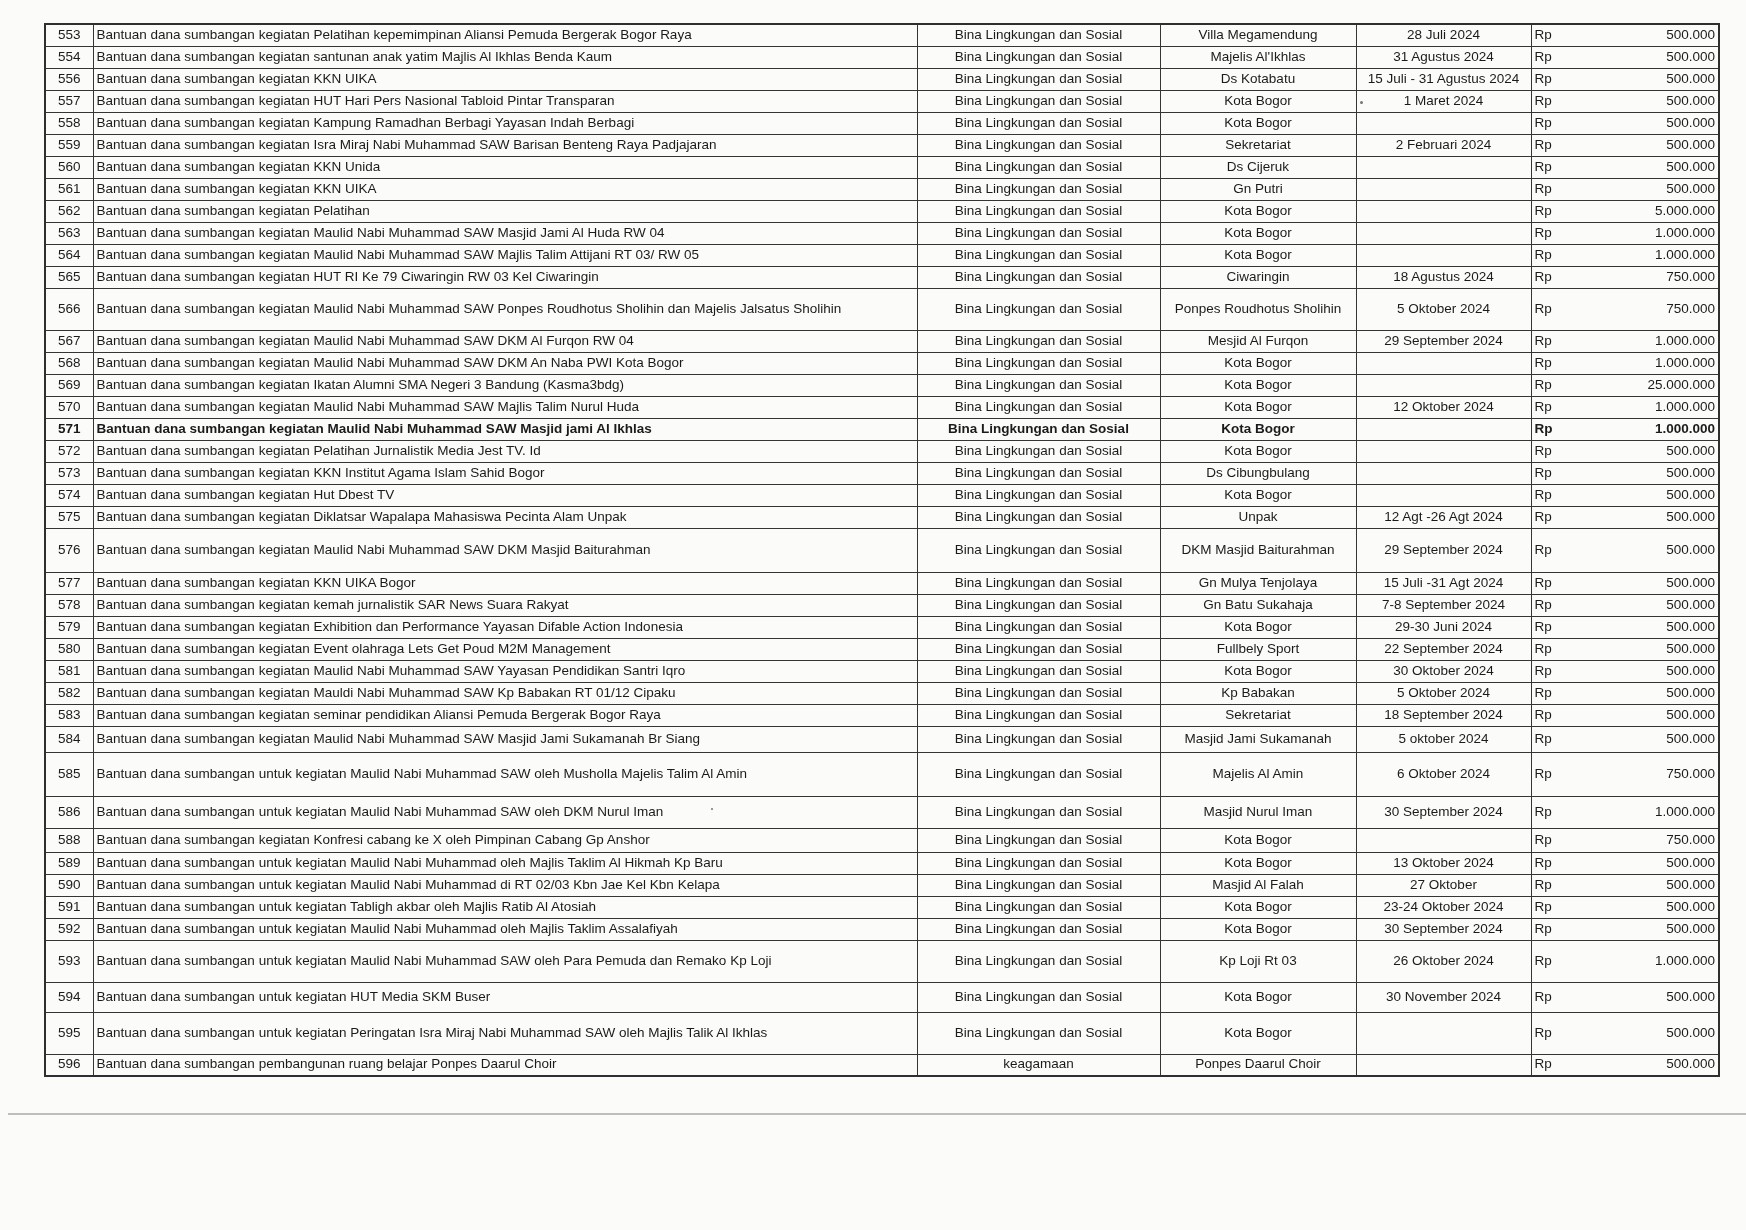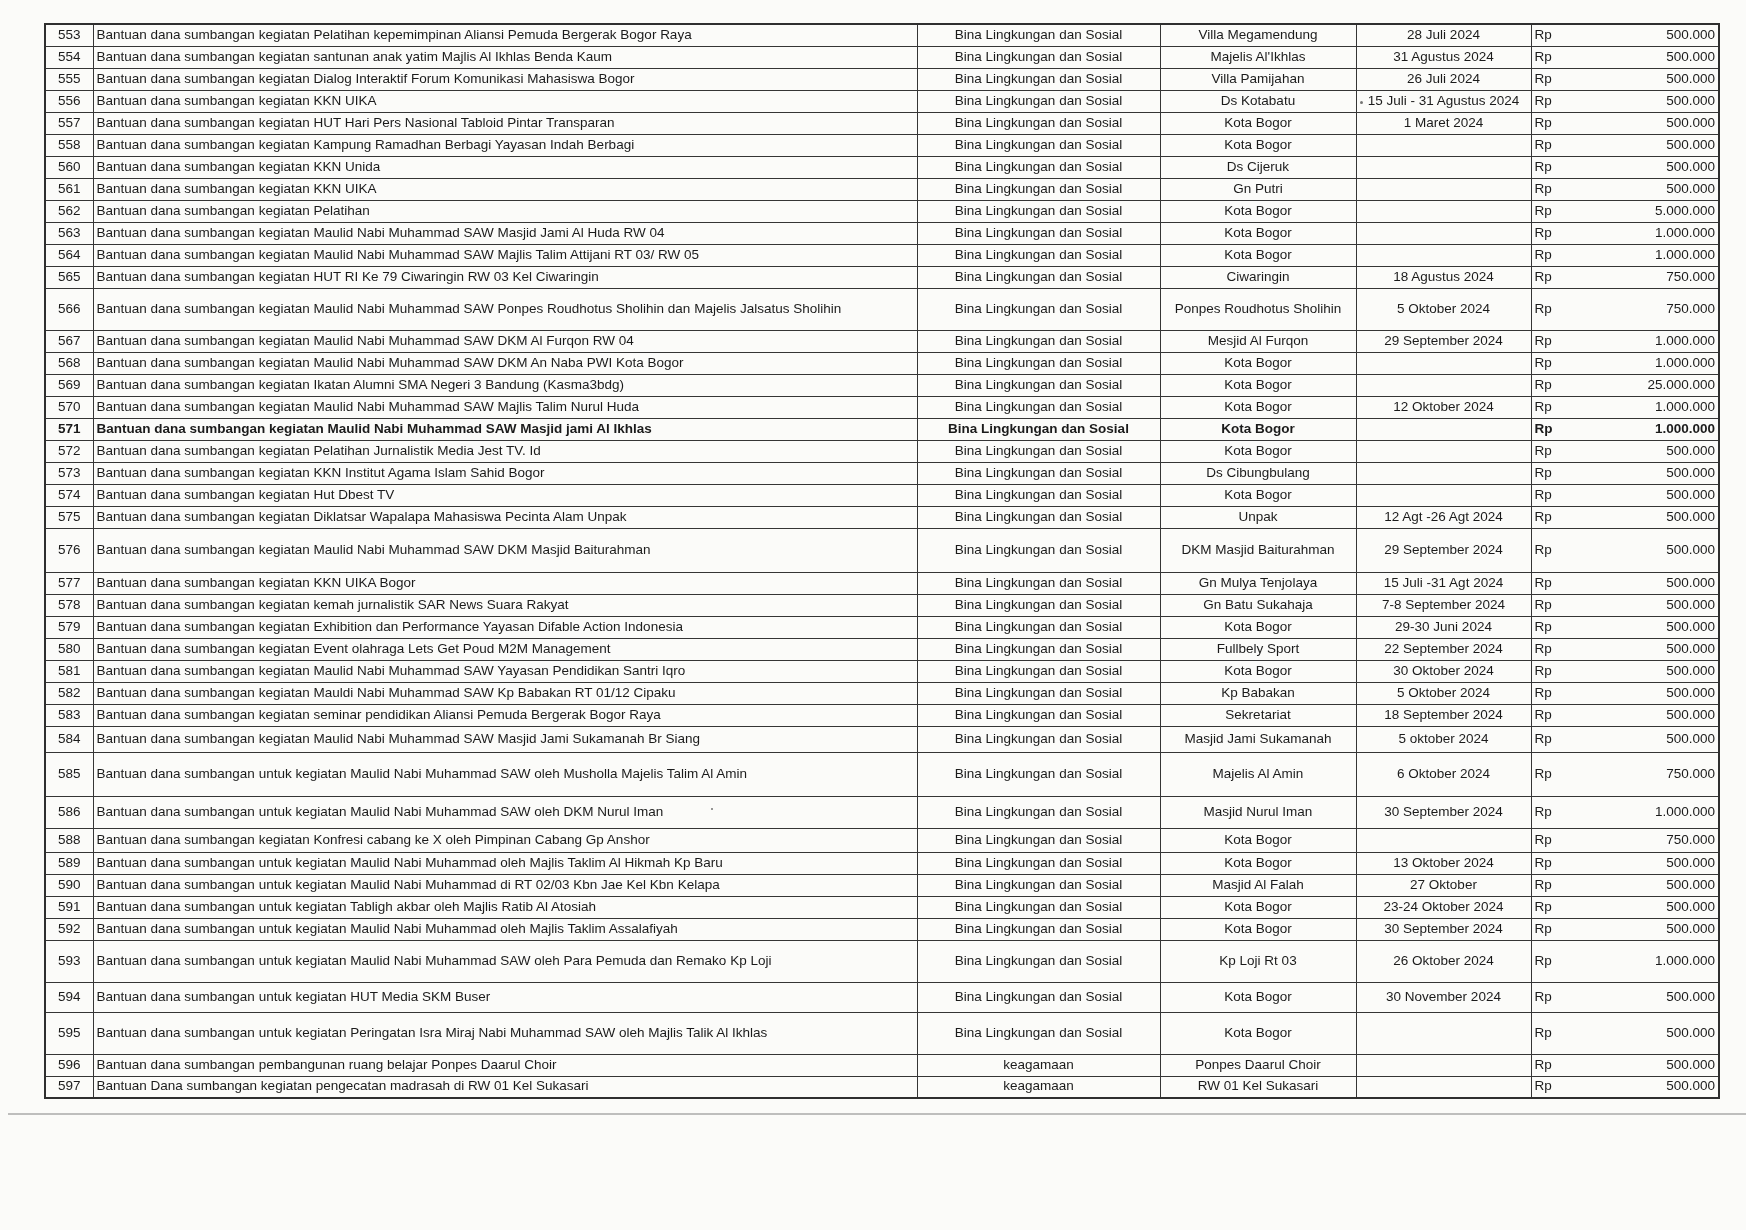--- a/index.html
+++ b/index.html
@@ -77,31 +77,20 @@
           <td class="c-desc">Bantuan dana sumbangan kegiatan santunan anak yatim Majlis Al Ikhlas Benda Kaum</td>
           <td class="c-cat">Bina Lingkungan dan Sosial</td>
           <td class="c-loc">Majelis Al'Ikhlas</td>
           <td class="c-date">31 Agustus 2024</td>
           <td class="c-amt">
             <span class="rp">Rp</span>
             <span class="val">500.000</span>
           </td>
         </tr>
         <tr style="height: 22px;">
-          <td class="c-no">555</td>
-          <td class="c-desc">Bantuan dana sumbangan kegiatan Dialog Interaktif  Forum Komunikasi Mahasiswa Bogor</td>
-          <td class="c-cat">Bina Lingkungan dan Sosial</td>
-          <td class="c-loc">Villa Pamijahan</td>
-          <td class="c-date">26 Juli 2024</td>
-          <td class="c-amt">
-            <span class="rp">Rp</span>
-            <span class="val">500.000</span>
-          </td>
-        </tr>
-        <tr style="height: 22px;">
           <td class="c-no">556</td>
           <td class="c-desc">Bantuan dana sumbangan kegiatan KKN UIKA</td>
           <td class="c-cat">Bina Lingkungan dan Sosial</td>
           <td class="c-loc">Ds Kotabatu</td>
           <td class="c-date">15 Juli - 31 Agustus 2024</td>
           <td class="c-amt">
             <span class="rp">Rp</span>
             <span class="val">500.000</span>
           </td>
         </tr>
@@ -115,20 +104,31 @@
             <span class="rp">Rp</span>
             <span class="val">500.000</span>
           </td>
         </tr>
         <tr style="height: 22px;">
           <td class="c-no">558</td>
           <td class="c-desc">Bantuan dana sumbangan kegiatan Kampung Ramadhan Berbagi Yayasan Indah Berbagi</td>
           <td class="c-cat">Bina Lingkungan dan Sosial</td>
           <td class="c-loc">Kota Bogor</td>
           <td class="c-date"></td>
+          <td class="c-amt">
+            <span class="rp">Rp</span>
+            <span class="val">500.000</span>
+          </td>
+        </tr>
+        <tr style="height: 22px;">
+          <td class="c-no">559</td>
+          <td class="c-desc">Bantuan dana sumbangan kegiatan Isra Miraj Nabi Muhammad SAW Barisan Benteng Raya Padjajaran</td>
+          <td class="c-cat">Bina Lingkungan dan Sosial</td>
+          <td class="c-loc">Sekretariat</td>
+          <td class="c-date">2 Februari 2024</td>
           <td class="c-amt">
             <span class="rp">Rp</span>
             <span class="val">500.000</span>
           </td>
         </tr>
         <tr style="height: 22px;">
           <td class="c-no">560</td>
           <td class="c-desc">Bantuan dana sumbangan kegiatan KKN Unida</td>
           <td class="c-cat">Bina Lingkungan dan Sosial</td>
           <td class="c-loc">Ds Cijeruk</td>
@@ -510,31 +510,20 @@
           <td class="c-amt">
             <span class="rp">Rp</span>
             <span class="val">500.000</span>
           </td>
         </tr>
         <tr style="height: 22px;">
           <td class="c-no">596</td>
           <td class="c-desc">Bantuan dana sumbangan pembangunan ruang belajar Ponpes Daarul Choir</td>
           <td class="c-cat">keagamaan</td>
           <td class="c-loc">Ponpes Daarul Choir</td>
-          <td class="c-date"></td>
-          <td class="c-amt">
-            <span class="rp">Rp</span>
-            <span class="val">500.000</span>
-          </td>
-        </tr>
-        <tr style="height: 22px;">
-          <td class="c-no">597</td>
-          <td class="c-desc">Bantuan Dana sumbangan kegiatan pengecatan madrasah di RW 01 Kel Sukasari</td>
-          <td class="c-cat">keagamaan</td>
-          <td class="c-loc">RW 01 Kel Sukasari</td>
           <td class="c-date"></td>
           <td class="c-amt">
             <span class="rp">Rp</span>
             <span class="val">500.000</span>
           </td>
         </tr>
       </tbody>
   </table>
   <div class="artifact-line" style="top:1113px;"></div>
   <div class="speck" style="left:1352px;top:101px;"></div>

